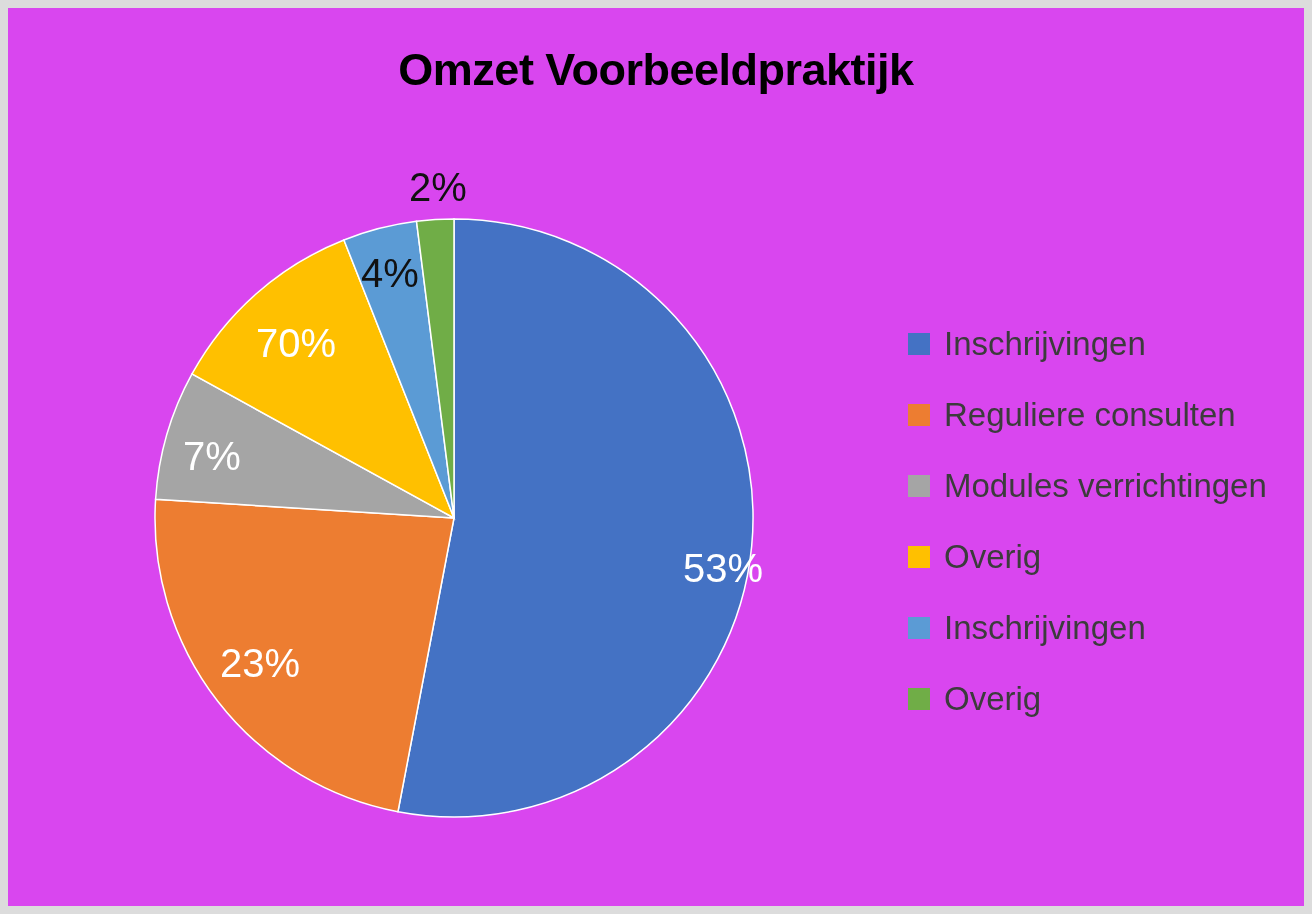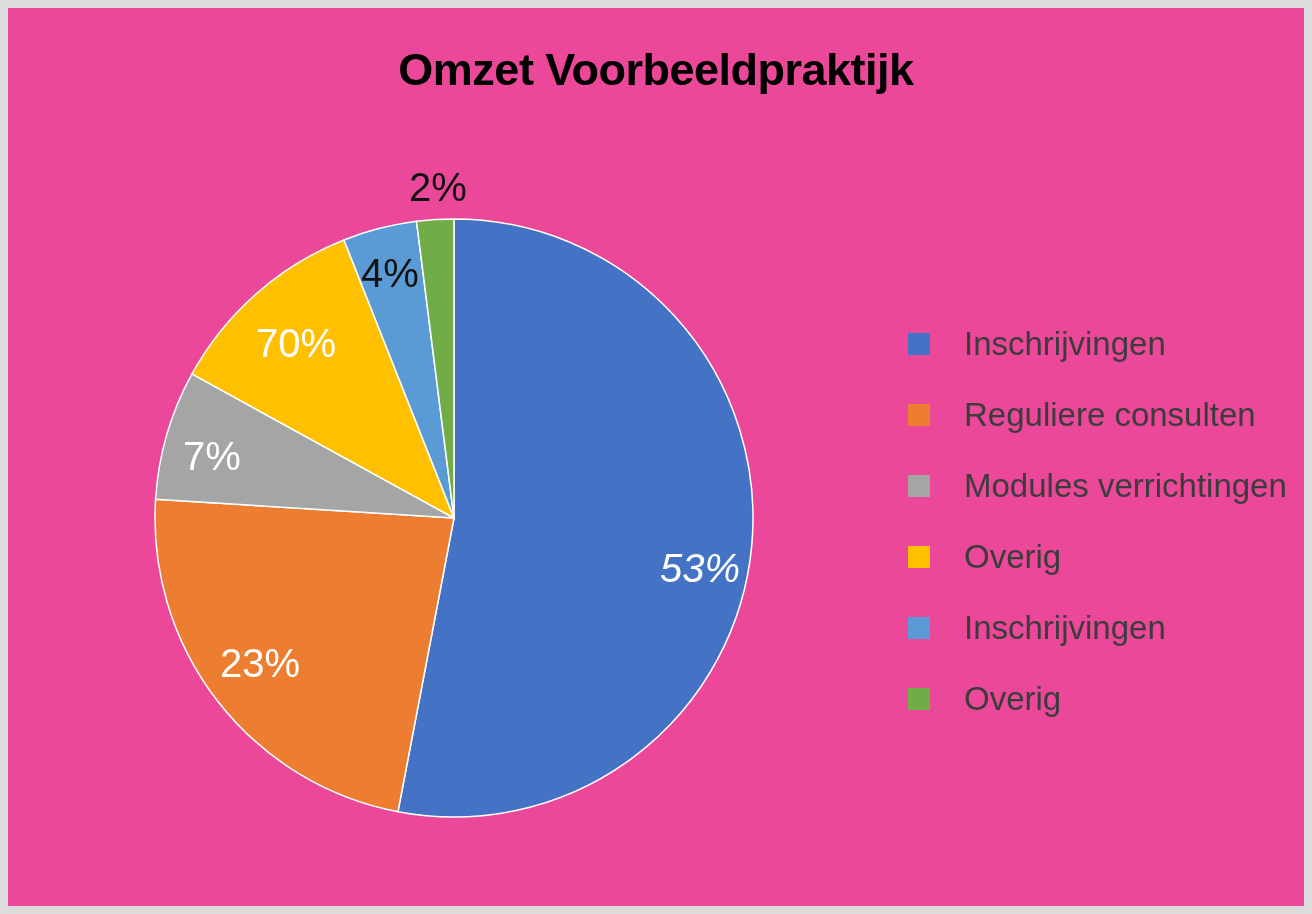--- a/index.html
+++ b/index.html
@@ -11,21 +11,21 @@
     width: 1312px;
     height: 914px;
     font-family: "Liberation Sans", sans-serif;
     overflow: hidden;
   }
   #chart-frame {
     position: relative;
     width: 1312px;
     height: 914px;
     box-sizing: border-box;
-    background: #ec4899;
+    background: #d946ef;
     border: 8px solid #dcdcdc;
   }
   #chart-title {
     position: absolute;
     left: 0;
     top: 36px;
     width: 100%;
     text-align: center;
     font-family: "Liberation Sans", sans-serif;
     font-weight: bold;
@@ -64,21 +64,20 @@
   #legend {
     position: absolute;
     left: 900px;
     top: 300px;
     width: 390px;
   }
   .legend-item {
     display: flex;
     align-items: center;
     height: 71px;
-    gap: 20px;
   }
   .legend-swatch {
     width: 22px;
     height: 22px;
     flex: 0 0 22px;
     margin-right: 14px;
   }
   .legend-text {
     font-family: "Liberation Sans", sans-serif;
     font-size: 33px;
@@ -98,21 +97,21 @@
       <g id="pie-slices">
           <path d="M 308 308 L 308.00 9.00 A 299 299 0 1 1 251.97 601.70 Z" fill="#4472c4" stroke="#ffffff" stroke-width="1.5"></path>
           <path d="M 308 308 L 251.97 601.70 A 299 299 0 0 1 9.59 289.23 Z" fill="#ed7d31" stroke="#ffffff" stroke-width="1.5"></path>
           <path d="M 308 308 L 9.59 289.23 A 299 299 0 0 1 45.98 163.96 Z" fill="#a5a5a5" stroke="#ffffff" stroke-width="1.5"></path>
           <path d="M 308 308 L 45.98 163.96 A 299 299 0 0 1 197.93 30.00 Z" fill="#ffc000" stroke="#ffffff" stroke-width="1.5"></path>
           <path d="M 308 308 L 197.93 30.00 A 299 299 0 0 1 270.53 11.36 Z" fill="#5b9bd5" stroke="#ffffff" stroke-width="1.5"></path>
           <path d="M 308 308 L 270.53 11.36 A 299 299 0 0 1 308.00 9.00 Z" fill="#70ad47" stroke="#ffffff" stroke-width="1.5"></path>
         </g>
     </svg>
     <div id="pie-labels">
-        <div class="slice-label inside" style="left: 554px; top: 358px; color: rgb(255, 255, 255); font-style: italic;">53%</div>
+        <div class="slice-label inside" style="left: 577px; top: 358px; color: rgb(255, 255, 255);">53%</div>
         <div class="slice-label inside" style="left: 114px; top: 453px; color: rgb(255, 255, 255); text-align: right;">23%</div>
         <div class="slice-label inside" style="left: 66px; top: 246px; color: rgb(255, 255, 255);">7%</div>
         <div class="slice-label inside" style="left: 150px; top: 133px; color: rgb(255, 255, 255);">70%</div>
         <div class="slice-label inside" style="left: 244px; top: 63px; color: rgb(17, 17, 17);">4%</div>
         <div class="slice-label outside" style="left: 292px; top: -23px; color: rgb(17, 17, 17);">2%</div>
       </div>
   </div>
 
   <div id="legend">
       <div class="legend-item">

